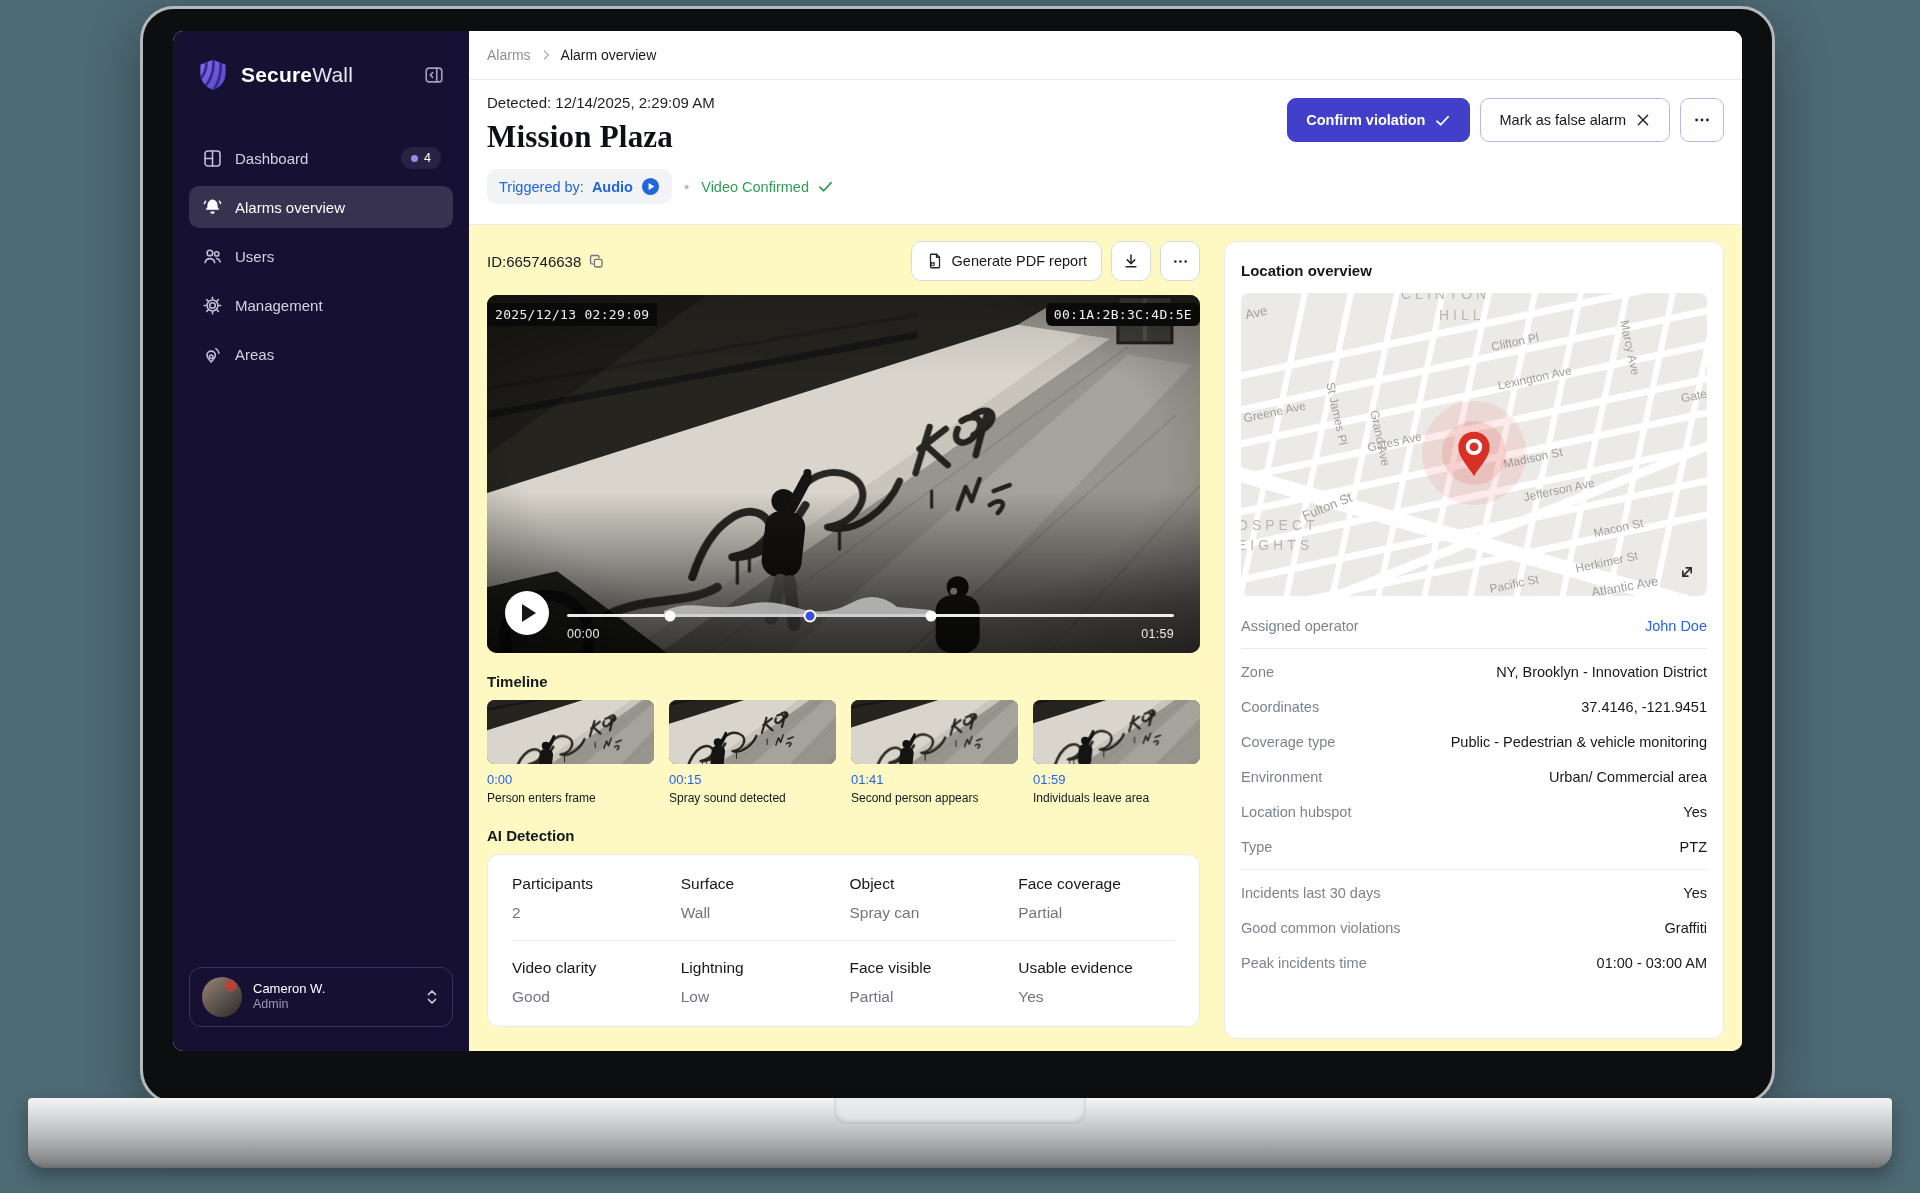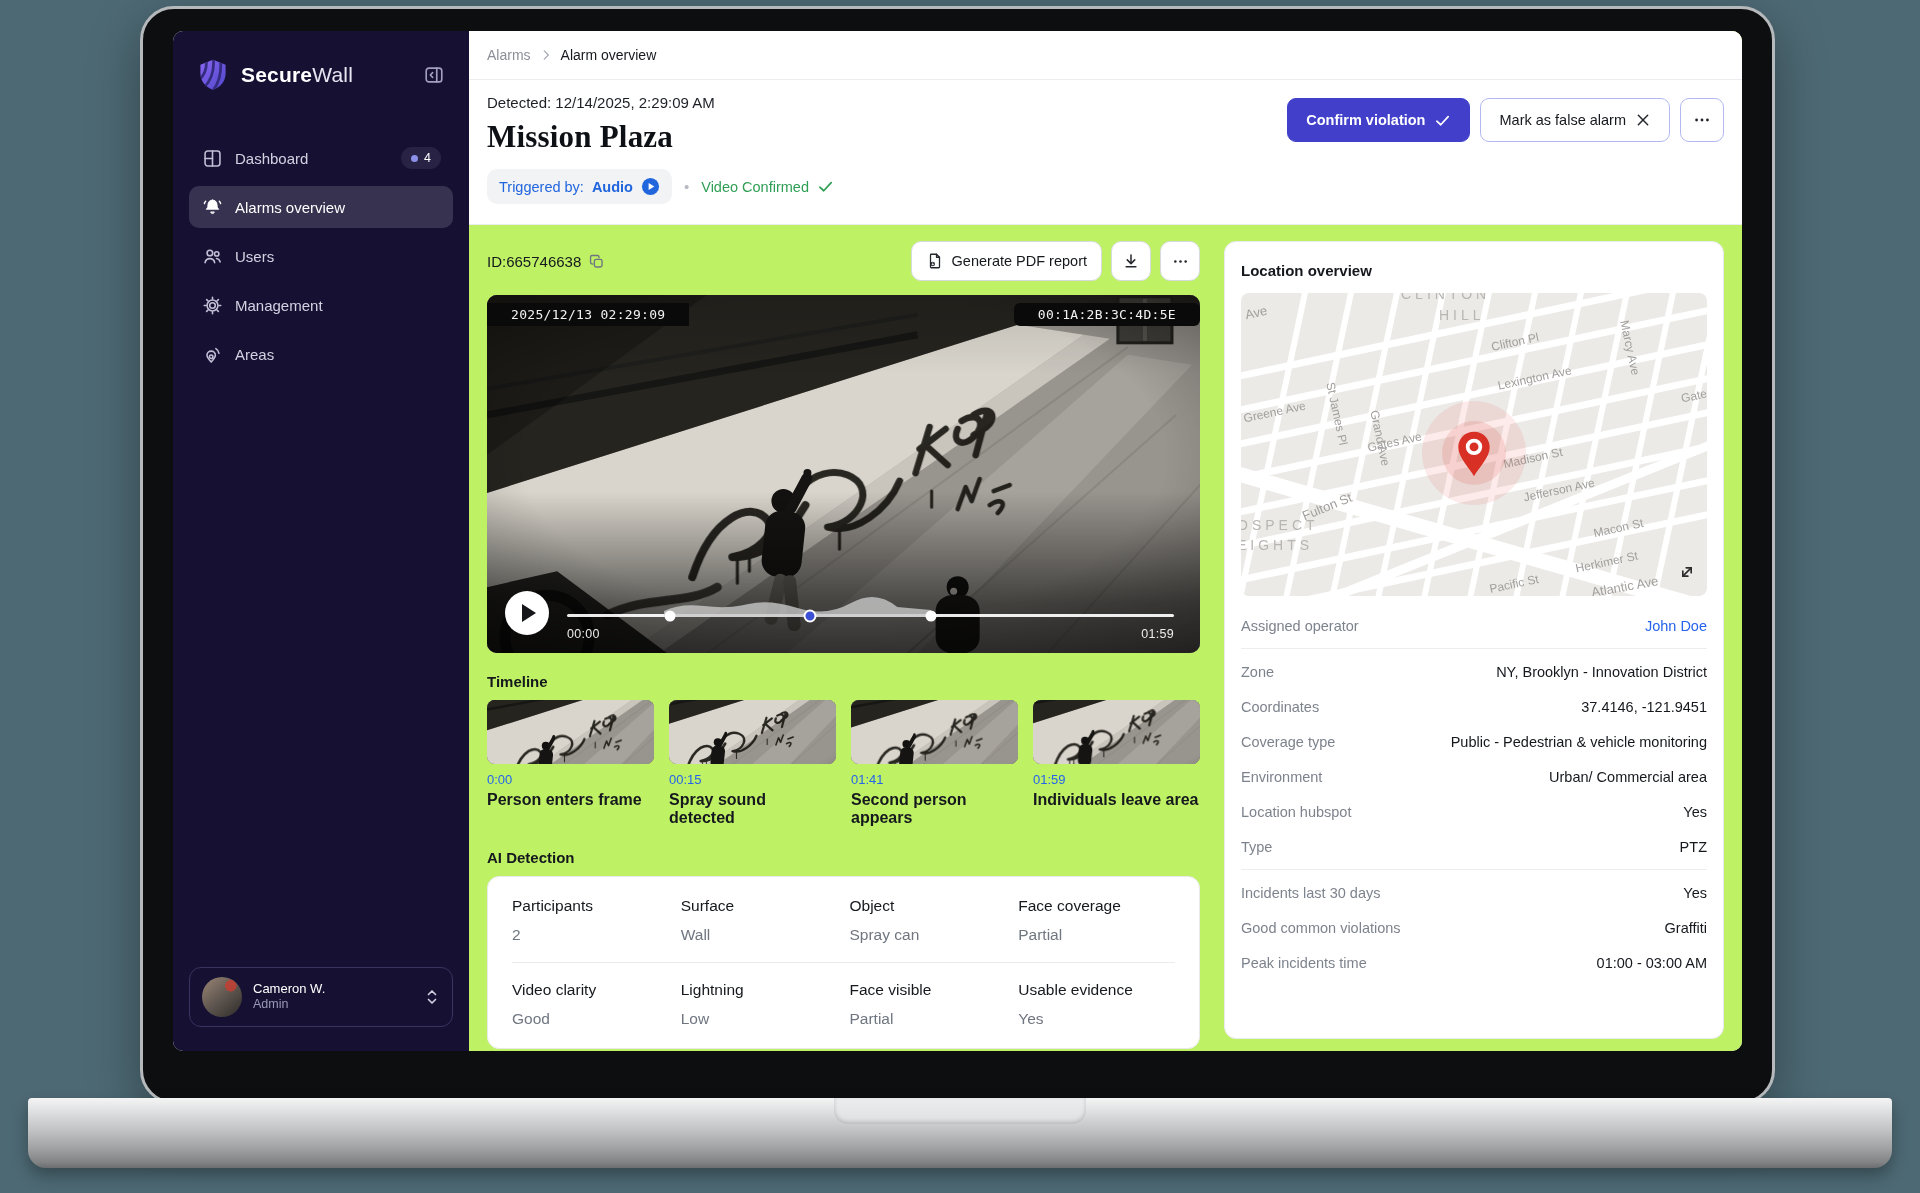--- a/index.html
+++ b/index.html
@@ -37,21 +37,21 @@
   .user-card{position:absolute;left:16px;right:16px;bottom:24px;display:flex;align-items:center;gap:11px;
              border:1px solid #393360;border-radius:12px;padding:9px 12px;cursor:pointer;}
   .avatar{width:40px;height:40px;border-radius:50%;flex:0 0 40px;
           background:radial-gradient(circle at 72% 22%,rgba(196,62,50,.85) 0 13%,rgba(196,62,50,0) 14%),
                      linear-gradient(140deg,#9b8676 0%,#5a524c 55%,#2e2b29 100%);}
   .user-meta{flex:1;line-height:1.25;}
   .user-name{color:#fff;font-size:13px;}
   .user-role{color:#9a97b4;font-size:12.5px;}
 
   
-  .main{flex:1;display:flex;flex-direction:column;background:#bef264;min-width:0;}
+  .main{flex:1;display:flex;flex-direction:column;background:#fef9c3;min-width:0;}
   .topbar{height:48px;flex:0 0 48px;background:#fff;border-bottom:1px solid #ededef;display:flex;align-items:center;padding:0 18px;gap:8px;}
   .crumb-parent{font-size:14px;color:#8b8f98;cursor:pointer;}
   .crumb-current{font-size:14px;color:#15181d;font-weight:500;}
   .header{background:#fff;border-bottom:1px solid #ececee;padding:14px 18px 20px;position:relative;}
   .detected{font-size:15px;color:#1d2127;}
   .page-title{font-size:31px;font-weight:700;color:#0d1015;margin-top:8px;letter-spacing:.2px;font-family:Liberation Serif, serif;}
   .badges{display:flex;align-items:center;gap:12px;margin-top:14px;}
   .trigger-pill{display:flex;align-items:center;gap:8px;background:#f2f3f5;border-radius:10px;padding:8px 12px;font-size:14.5px;color:#2166dd;}
   .trigger-pill .tb-val{font-weight:700;}
   .sep-dot{color:#b6bac1;font-size:15px;}
@@ -74,21 +74,21 @@
   .id-actions{margin-left:auto;display:flex;gap:9px;}
   .sbtn{display:flex;align-items:center;gap:8px;height:40px;padding:0 14px;border-radius:10px;background:#fff;
         border:1px solid #d7d9dd;color:#15181d;font-size:14.5px;font-weight:500;cursor:pointer;box-sizing:border-box;font-family:"Liberation Sans",sans-serif;}
   .sbtn.sq{width:40px;justify-content:center;padding:0;}
 
   
   .video{position:relative;width:713px;height:358px;border-radius:10px;overflow:hidden;background:#222;}
   .video svg.scene{position:absolute;inset:0;width:100%;height:100%;}
   .video .shade{position:absolute;inset:0;background:linear-gradient(180deg,rgba(0,0,0,.12) 0%,rgba(0,0,0,0) 22%,rgba(0,0,0,0) 55%,rgba(0,0,0,.55) 86%,rgba(0,0,0,.66) 100%);}
   .ts-overlay{position:absolute;top:8px;background:#0a0a0a;color:#f2f2f2;font-family:"DejaVu Sans Mono",monospace;
-              font-size:13px;padding:4px 24px;letter-spacing:.3px;}
+              font-size:13px;padding:4px 8px;letter-spacing:.3px;}
   .ts-left{left:0;}
   .ts-right{right:0;border-radius:6px;}
   .play-btn{position:absolute;left:18px;bottom:18px;width:44px;height:44px;border-radius:50%;background:#fff;border:none;cursor:pointer;
             display:flex;align-items:center;justify-content:center;}
   .play-tri{width:0;height:0;border-left:14px solid #15161a;border-top:9px solid transparent;border-bottom:9px solid transparent;margin-left:4px;}
   .progress-wrap{position:absolute;left:80px;right:26px;bottom:36px;height:3px;background:rgba(255,255,255,.92);border-radius:2px;cursor:pointer;}
   .wave{position:absolute;left:16%;bottom:0;width:44%;height:26px;opacity:.8;}
   .pdot{position:absolute;top:50%;transform:translate(-50%,-50%);width:11px;height:11px;border-radius:50%;background:#fff;}
   .pdot.current{width:13px;height:13px;background:#3c50d6;border:2px solid #fff;box-sizing:border-box;}
   .time-label{position:absolute;bottom:12px;color:#ececec;font-size:12.5px;letter-spacing:.3px;}
@@ -96,21 +96,21 @@
   .tl-right{right:26px;}
 
   
   .section-h{font-size:15px;font-weight:700;color:#15181d;}
   .timeline-h{margin:20px 0 10px;}
   .thumbs{display:flex;gap:15px;}
   .thumb{width:167px;cursor:pointer;}
   .thumb-img{width:167px;height:64px;border-radius:8px;overflow:hidden;position:relative;background:#333;}
   .thumb-img svg{position:absolute;inset:0;width:100%;height:100%;}
   .thumb-time{margin-top:8px;font-size:13px;color:#2563eb;}
-  .thumb-desc{margin-top:4px;font-size:16px;color:#15181d;font-weight:bold;}
+  .thumb-desc{margin-top:4px;font-size:12px;color:#15181d;}
 
   
   .ai-h{margin:22px 0 10px;}
   .ai-card{background:#fff;border:1px solid #e9e9ec;border-radius:12px;padding:20px 24px;box-sizing:border-box;}
   .ai-row{display:grid;grid-template-columns:1fr 1fr 1fr 1fr;column-gap:12px;}
   .ai-label{font-size:15.5px;color:#15181d;font-weight:500;}
   .ai-value{font-size:15.5px;color:#6f7680;margin-top:11px;}
   .ai-div{border-top:1px solid #ececee;margin:18px 0;}
 
   

